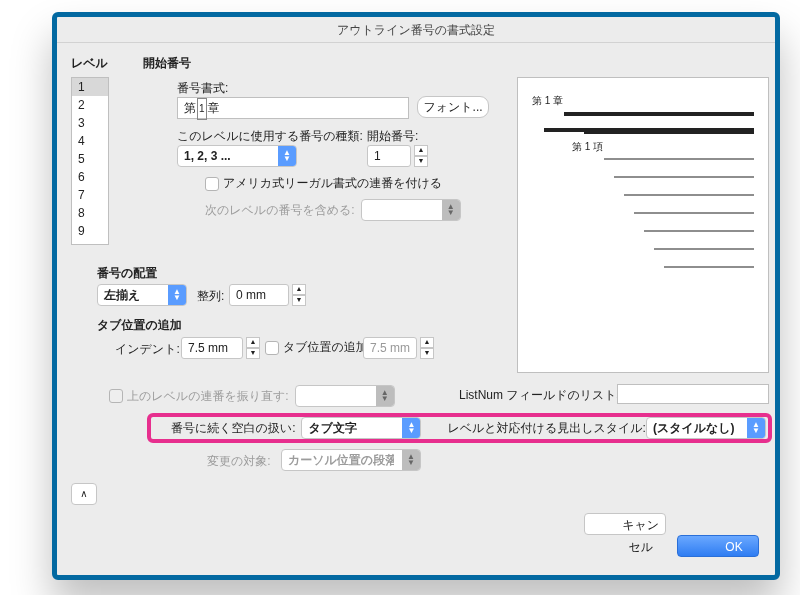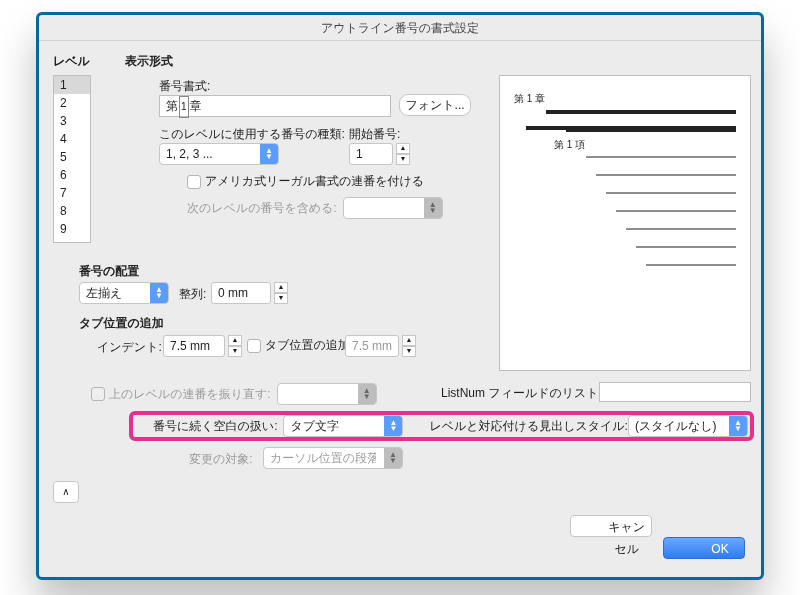--- a/index.html
+++ b/index.html
@@ -9,26 +9,26 @@
     width: 800px;
     height: 595px;
     background: #fff;
     font-family: "Hiragino Kaku Gothic ProN", "Helvetica Neue", Arial, sans-serif;
     font-size: 12px;
     color: #222;
     position: relative;
   }
   .dialog {
     position: absolute;
-    left: 36px;
+    left: 52px;
     top: 12px;
     width: 728px;
     height: 568px;
     background: #ececec;
-    border: 3px solid #0369a1;
+    border: 5px solid #0369a1;
     border-radius: 6px;
     box-shadow: 0 25px 40px rgba(0,0,0,.25);
   }
   .titlebar {
     height: 26px;
     border-bottom: 1px solid #d2d2d2;
     text-align: center;
     line-height: 26px;
     font-size: 12px;
     color: #444;
@@ -73,21 +73,21 @@
   .lbl-numtype  { position: absolute; left: 120px; top: 85px; }
   .lbl-startnum { position: absolute; left: 310px; top: 85px; }
 
   
   .macselect {
     display: inline-flex;
     background: #fff; border: 1px solid #c6c6c6;
     border-radius: 4px; height: 22px; line-height: 20px;
     overflow: hidden;
   }
-  .macselect .txt { flex: 1; padding: 0 6px; white-space: nowrap; overflow: hidden; }
+  .macselect .txt { flex: 1; padding: 0 6px; white-space: nowrap; overflow: hidden; font-weight: bold; }
   .macselect .arrow {
     width: 18px; background: #5a9cff;
     display: flex; flex-direction: column; align-items: center; justify-content: center;
     color: #fff; font-size: 8px; line-height: 6px;
   }
   .macselect .arrow.dark { background: #bdbdbd; color: #666; }
 
   .sel-numtype { position: absolute; left: 120px; top: 102px; width: 120px; }
   .spinner {
     position: absolute; height: 22px;
@@ -198,21 +198,21 @@
       <div>2</div>
       <div>3</div>
       <div>4</div>
       <div>5</div>
       <div>6</div>
       <div>7</div>
       <div>8</div>
       <div>9</div>
     </div>
 
-    <div class="lbl-display">表示形式</div>
+    <div class="lbl-display">開始番号</div>
     <div class="lbl-numfmt">番号書式:</div>
     <div class="input-numfmt">
       <span>第</span><span class="hlbox">1</span><span>章</span>
     </div>
     <div class="btn-font">フォント...</div>
 
     <div class="lbl-numtype">このレベルに使用する番号の種類:</div>
     <div class="lbl-startnum">開始番号:</div>
 
     <div class="macselect sel-numtype">

